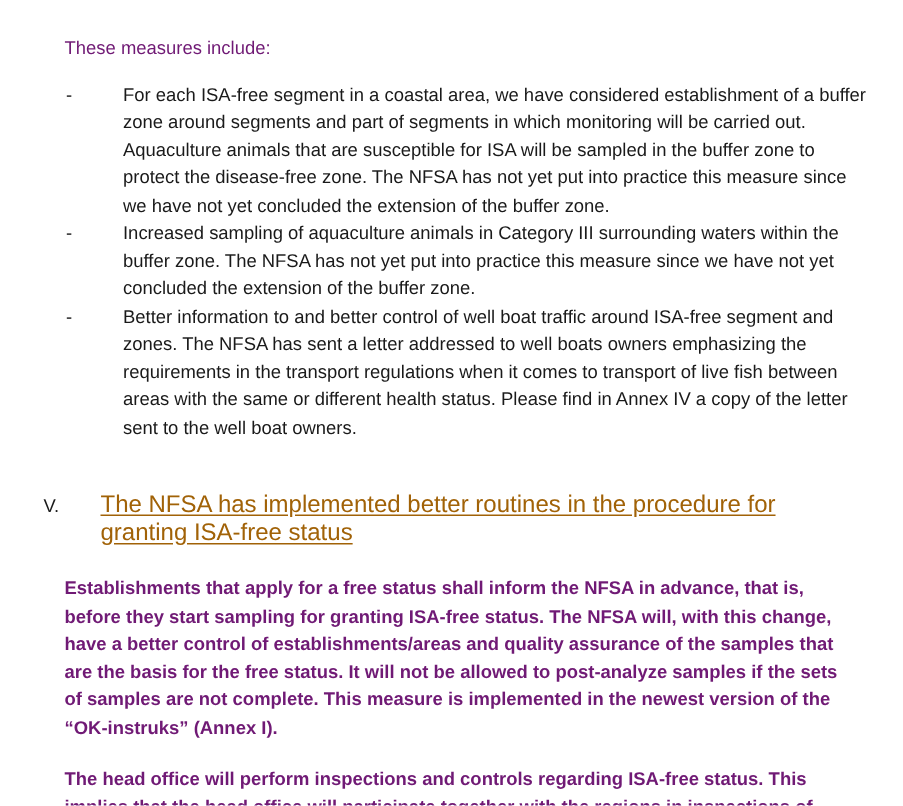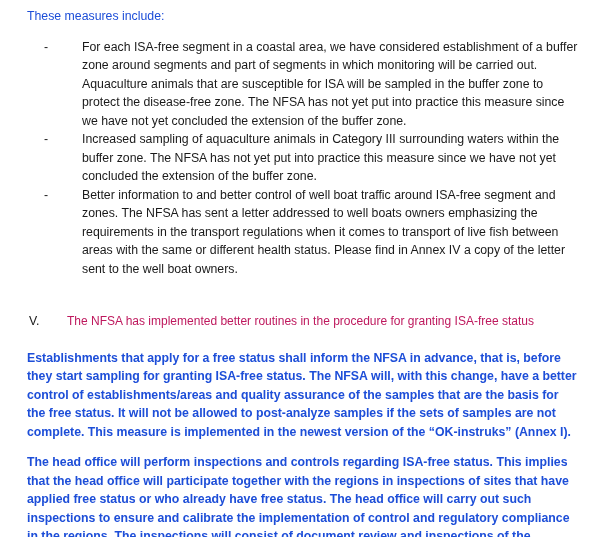--- a/index.html
+++ b/index.html
@@ -20,22 +20,22 @@
     width: 602px;
     height: 537px;
     background: #ffffff;
     box-sizing: border-box;
     padding: 7px 24px 0 27px;
   }
   .para {
     font-size: 12.3px;
     line-height: 18.5px;
     text-align: left;
-    margin: 0;
-    color: #1d4ed8;
+    margin: 16px;
+    color: #701a75;
     max-width: 551px;
   }
   .intro {
     margin-bottom: 12px;
   }
   .bullet-list {
     list-style: none;
     margin: 0 0 0 0;
     padding: 0;
   }
@@ -65,23 +65,24 @@
     padding-left: 2px;
   }
   .heading-numeral {
     width: 38px;
     flex: 0 0 38px;
     font-size: 12.3px;
     line-height: 18.5px;
     color: #1a1a1a;
   }
   .heading-text {
-    font-size: 12px;
+    font-size: 16px;
     line-height: 18.5px;
-    color: #be185d;
+    color: #a16207;
+    text-decoration: underline;
     text-underline-offset: 2px;
   }
   .body-para {
     margin-bottom: 12px;
     font-weight: bold;
   }
   .body-para:last-child {
     margin-bottom: 0;
   }
 </style>

